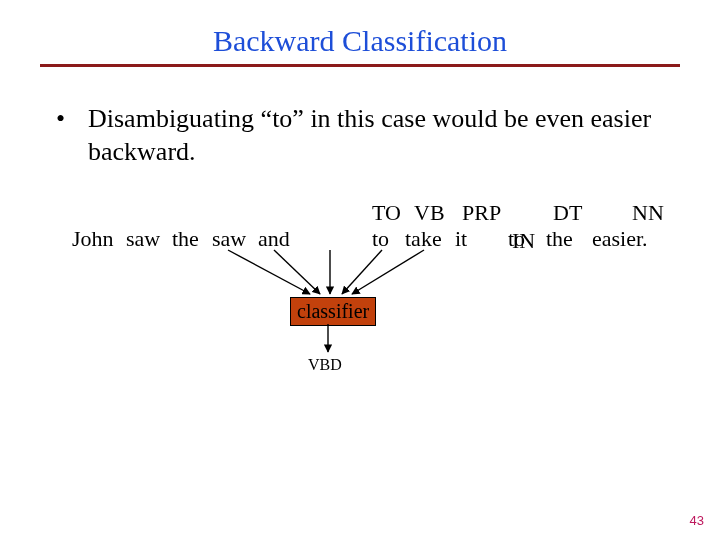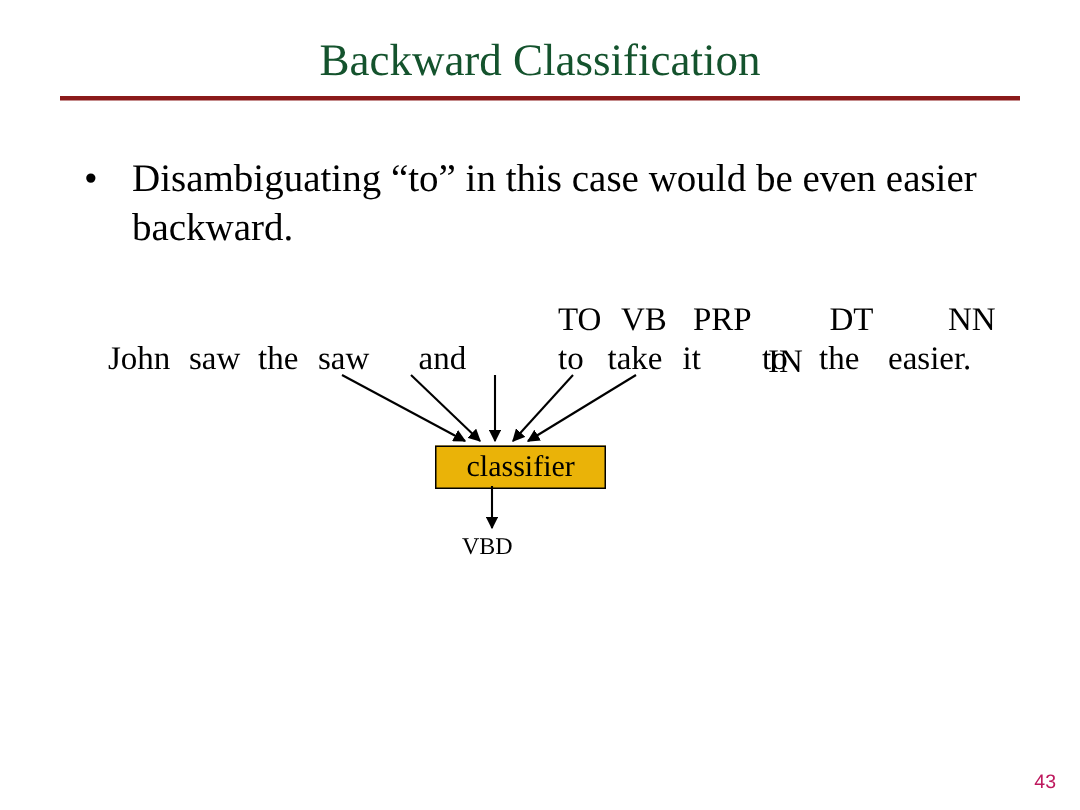--- a/index.html
+++ b/index.html
@@ -9,21 +9,21 @@
     height: 540px;
     background: #fff;
     font-family: "Times New Roman", Times, serif;
     color: #000;
     position: relative;
     overflow: hidden;
   }
   .title {
     text-align: center;
     font-size: 30px;
-    color: #14532d;
+    color: #1d4ed8;
     margin-top: 24px;
   }
   .rule {
     border: none;
     border-top: 3px solid #8b1a1a;
     margin: 6px 40px 0 40px;
   }
   .bullet-block {
     margin: 22px 56px 0 56px;
   }
@@ -56,23 +56,23 @@
   }
   .tag {
     position: absolute;
     font-size: 22px;
     white-space: nowrap;
   }
 
   .classifier-box {
     position: absolute;
     font-size: 20px;
-    background: #eab308;
+    background: #c2410c;
     border: 1px solid #000;
-    padding: 2px 20px;
+    padding: 2px 6px;
     text-align: center;
   }
 
   .output-label {
     position: absolute;
     font-size: 16px;
   }
 
   svg.arrows {
     position: absolute;
@@ -111,21 +111,21 @@
   <span class="tag" style="left:414px; top:0px;">VB</span>
   <span class="tag" style="left:462px; top:0px;">PRP</span>
   <span class="tag" style="left:512px; top:0px;margin-top:28px;">IN</span>
   <span class="tag" style="left:553px; top:0px;">DT</span>
   <span class="tag" style="left:632px; top:0px;">NN</span>
 
   <span class="word" style="left:72px;  top:26px;">John</span>
   <span class="word" style="left:126px; top:26px;">saw</span>
   <span class="word" style="left:172px; top:26px;">the</span>
   <span class="word" style="left:212px; top:26px;">saw</span>
-  <span class="word" style="left:258px; top:26px;margin-left:21px;">and</span>
+  <span class="word" style="left:258px; top:26px;">and</span>
   <span class="word" style="left:372px; top:26px;">to</span>
   <span class="word" style="left:405px; top:26px;">take</span>
   <span class="word" style="left:455px; top:26px;">it</span>
   <span class="word" style="left:508px; top:26px;">to</span>
   <span class="word" style="left:546px; top:26px;">the</span>
   <span class="word" style="left:592px; top:26px;">easier.</span>
 
   <div class="classifier-box" style="left:290px; top:97px;">classifier</div>
 
   <span class="output-label" style="left:308px; top:156px;">VBD</span>

